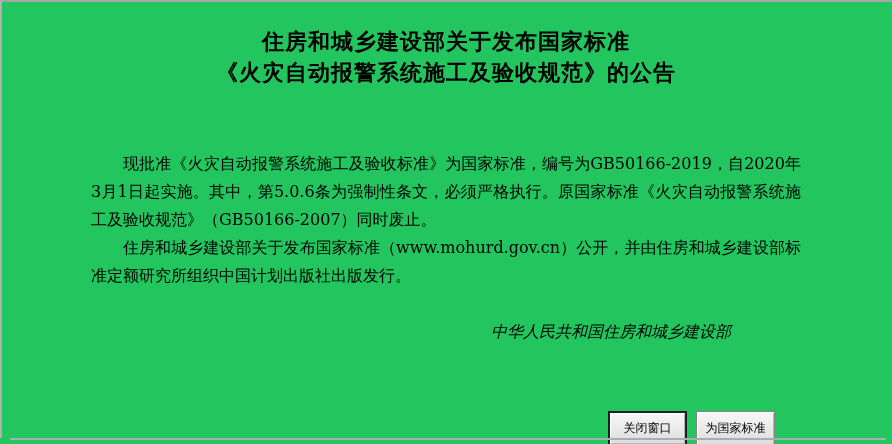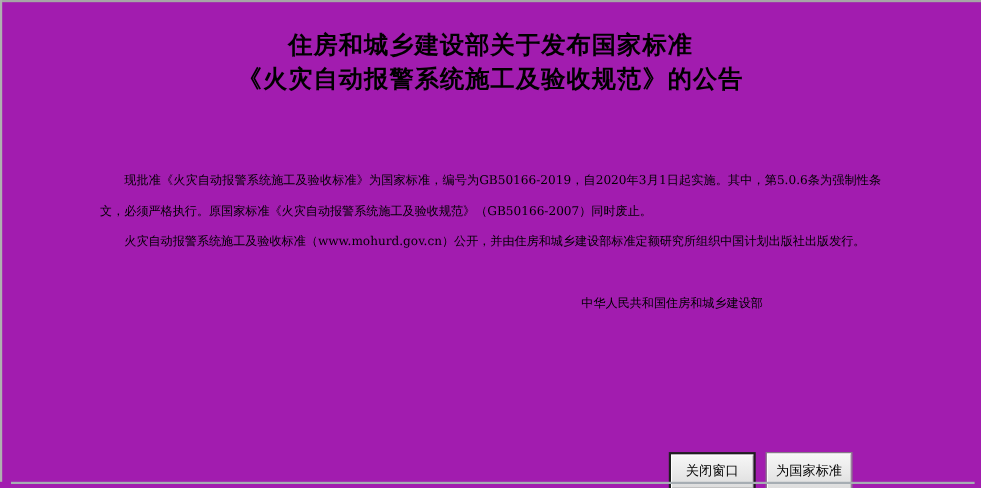--- a/index.html
+++ b/index.html
@@ -4,21 +4,21 @@
 <style>
   html, body {
     margin: 0;
     padding: 0;
     background: #ffffff;
   }
   .page {
     position: relative;
     width: 892px;
     height: 444px;
-    background: #a21caf;
+    background: #22c55e;
     overflow: hidden;
     font-family: "DejaVu Serif", "Liberation Serif", serif;
     color: #000000;
   }
   .border-top {
     position: absolute;
     left: 0; top: 0;
     width: 892px; height: 2px;
     background: #a6a6a6;
   }
@@ -32,37 +32,38 @@
     padding-top: 26px;
     text-align: center;
     font-size: 22px;
     font-weight: bold;
     line-height: 31px;
     letter-spacing: 1px;
   }
   .content {
     width: 710px;
     margin: 62px auto 16px auto;
-    font-size: 11px;
+    font-size: 16px;
     line-height: 28px;
     text-align: justify;
   }
   .content p {
     margin: 0;
     text-indent: 2em;
   }
   .signature-block {
     margin-top: 28px;
     width: 380px;
     margin-left: auto;
     margin-right: 0;
     text-align: center;
   }
   .signature-block div {
     line-height: 28px;
+    font-style: italic;
   }
   .footer {
     position: absolute;
     top: 411px;
     right: 117px;
     display: flex;
     gap: 9px;
   }
   .btn {
     font-family: "DejaVu Serif", "Liberation Serif", serif;
@@ -99,21 +100,21 @@
   <div class="border-top"></div>
   <div class="border-left"></div>
 
   <div class="title">
     <div>住房和城乡建设部关于发布国家标准</div>
     <div>《火灾自动报警系统施工及验收规范》的公告</div>
   </div>
 
   <div class="content">
     <p>现批准《火灾自动报警系统施工及验收标准》为国家标准，编号为GB50166-2019，自2020年3月1日起实施。其中，第5.0.6条为强制性条文，必须严格执行。原国家标准《火灾自动报警系统施工及验收规范》（GB50166-2007）同时废止。</p>
-    <p>火灾自动报警系统施工及验收标准（www.mohurd.gov.cn）公开，并由住房和城乡建设部标准定额研究所组织中国计划出版社出版发行。</p>
+    <p>住房和城乡建设部关于发布国家标准（www.mohurd.gov.cn）公开，并由住房和城乡建设部标准定额研究所组织中国计划出版社出版发行。</p>
 
     <div class="signature-block">
       <div>中华人民共和国住房和城乡建设部</div>
     </div>
   </div>
 
   <div class="footer">
     <button class="btn btn-default">关闭窗口</button>
     <button class="btn btn-normal">为国家标准</button>
   </div>

